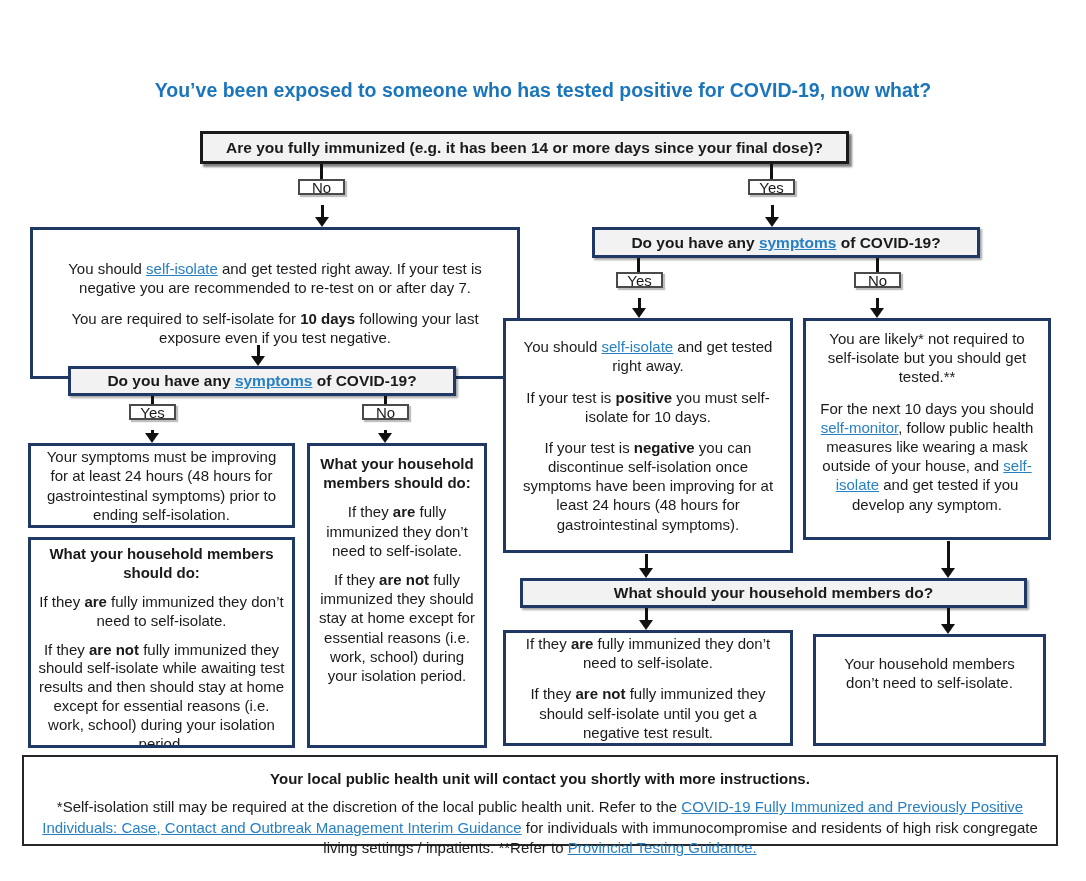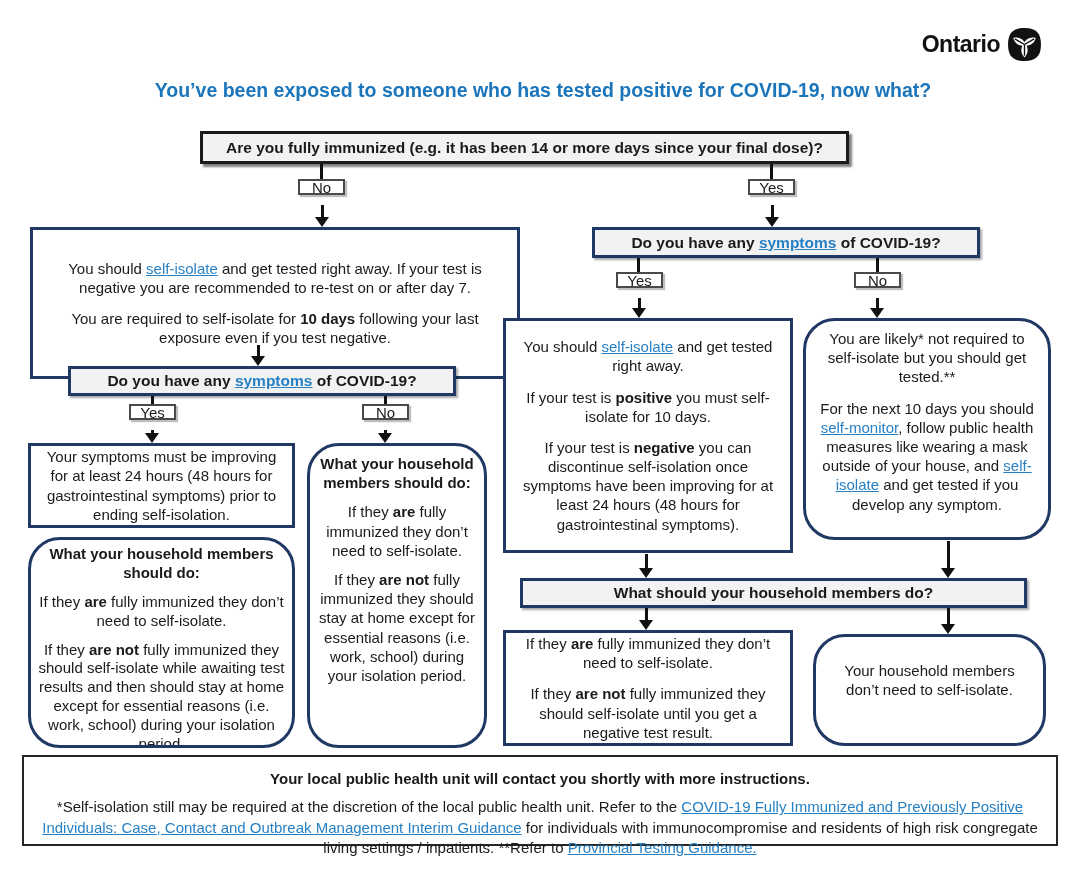--- a/index.html
+++ b/index.html
@@ -16,21 +16,21 @@
          font-size:19.5px;font-weight:bold;color:#1B75BB;}
 
   
   .box{position:absolute;box-sizing:border-box;background:#fff;border:3px solid #1F3864;
        display:flex;flex-direction:column;justify-content:center;text-align:center;
        font-size:15px;line-height:1.28;padding:4px 10px;overflow:hidden;}
   .box p{margin:0 0 12px;}
   .box p:last-child{margin-bottom:0;}
   .box.tight p{margin:0 0 10px;}
   .box.tight p:last-child{margin-bottom:0;}
-  .box.top{justify-content:flex-start;padding-top:7px;border-radius:32px;}
+  .box.top{justify-content:flex-start;padding-top:7px;}
 
   
   .qbox{position:absolute;box-sizing:border-box;background:#F2F2F2;border:3px solid #1F3864;
         display:flex;align-items:center;justify-content:center;text-align:center;
         font-size:15.5px;font-weight:bold;box-shadow:2px 2px 2px rgba(0,0,0,0.35);}
   .qbox.black{border-color:#1a1a1a;box-shadow:3px 3px 2px rgba(0,0,0,0.5);}
   .qbox p{margin:0;}
 
   
   .lbl{position:absolute;box-sizing:border-box;width:47px;height:16px;background:#fff;
@@ -53,36 +53,20 @@
           border:2px solid #262626;text-align:center;font-size:15px;line-height:1.35;
           padding:12px 14px;}
   .footer p{margin:0 0 8px;}
   .footer p:last-child{margin-bottom:8px;}
 </style>
 </head>
 <body>
 
 <div id="canvas">
 
-  <div class="logo">
-    <span class="logo-text">Ontario</span>
-    <svg class="trillium" viewBox="0 0 100 100" aria-hidden="true">
-      <path d="M50 3 C83 3 97 17 97 50 C97 83 83 97 50 97 C17 97 3 83 3 50 C3 17 17 3 50 3 Z" fill="#111"></path>
-      <g fill="#fff">
-        <path d="M50 54 C38 43 38 24 50 13 C62 24 62 43 50 54 Z" transform="rotate(60 50 50)"></path>
-        <path d="M50 54 C38 43 38 24 50 13 C62 24 62 43 50 54 Z" transform="rotate(180 50 50)"></path>
-        <path d="M50 54 C38 43 38 24 50 13 C62 24 62 43 50 54 Z" transform="rotate(300 50 50)"></path>
-      </g>
-      <g stroke="#111" stroke-width="4" fill="none">
-        <path d="M50 50 L50 18" transform="rotate(60 50 50)"></path>
-        <path d="M50 50 L50 18" transform="rotate(180 50 50)"></path>
-        <path d="M50 50 L50 18" transform="rotate(300 50 50)"></path>
-      </g>
-    </svg>
-  </div>
 
   <div class="title">You’ve been exposed to someone who has tested positive for COVID-19, now what?</div>
 
   <div class="qbox black" style="left:200px;top:131px;width:649px;height:33px">
     <p><span class="b">Are you fully immunized (e.g. it has been 14 or more days since your final dose)?</span></p>
   </div>
 
   <div class="stem" style="left:320px;top:164px;height:15px"></div>
   <div class="stem" style="left:770px;top:164px;height:15px"></div>
 
@@ -193,21 +177,21 @@
   <div class="arr" style="left:941px;top:608px;height:26px">
       <div class="shaft"></div>
       <div class="head"></div>
     </div>
 
   <div class="box" style="left:503px;top:630px;width:290px;height:116px;padding:2px 10px">
     <p><span>If they </span><span class="b">are</span><span> fully immunized they don’t need to self-isolate.</span></p>
     <p><span>If they </span><span class="b">are not</span><span> fully immunized they should self-isolate until you get a negative test result.</span></p>
   </div>
 
-  <div class="box top" style="left:813px;top:634px;width:233px;height:112px;padding:24px 10px">
+  <div class="box top" style="left:813px;top:634px;width:233px;height:112px;padding:17px 10px">
     <p><span>Your household members don’t need to self-isolate.</span></p>
   </div>
 
   <div class="footer">
     <p><span class="b">Your local public health unit will contact you shortly with more instructions.</span></p>
     <p><span>*Self-isolation still may be required at the discretion of the local public health unit. Refer to the </span><a href="#" class="lnk">COVID-19 Fully Immunized and Previously Positive Individuals: Case, Contact and Outbreak Management Interim Guidance</a><span> for individuals with immunocompromise and residents of high risk congregate living settings / inpatients. **Refer to </span><a href="#" class="lnk">Provincial Testing Guidance.</a></p>
   </div>
 
 </div>
 

